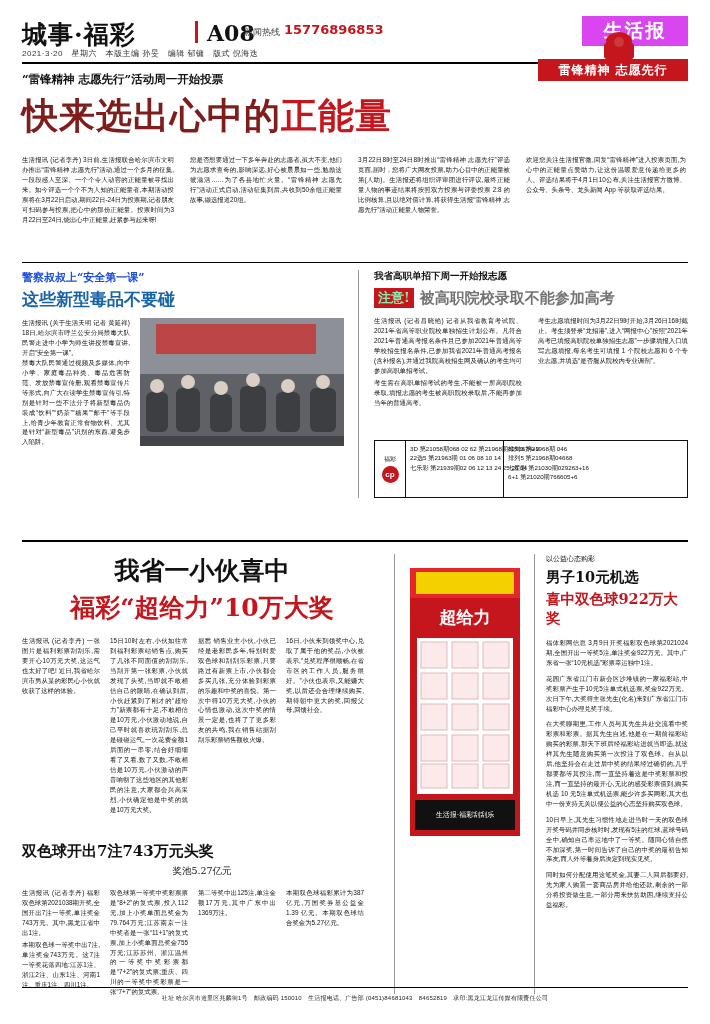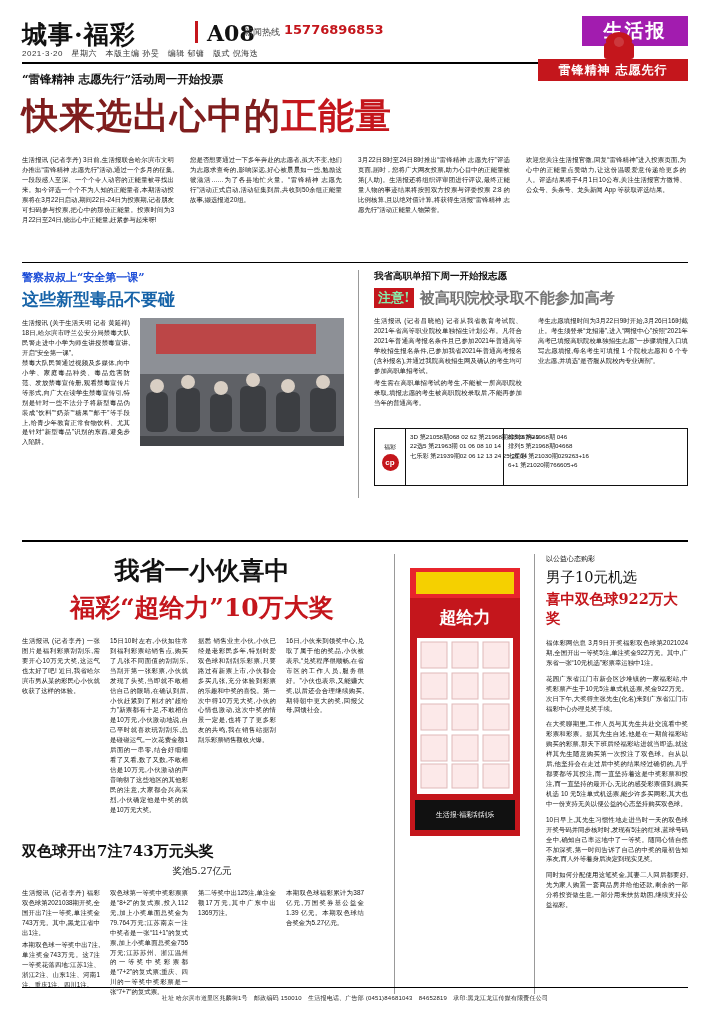--- a/index.html
+++ b/index.html
@@ -7,21 +7,21 @@
   .page{width:710px;height:1024px;background:#ffffff;position:relative;overflow:hidden;}
   .inner{position:absolute;left:22px;top:16px;width:666px;height:992px;}
 
   
   .masthead{position:relative;height:46px;border-bottom:2px solid #000;}
   .mh-title{position:absolute;left:0;top:2px;font-size:25px;font-weight:bold;letter-spacing:1px;color:#111;font-family:"DejaVu Serif","Liberation Serif",serif;}
   .mh-page{position:absolute;left:185px;top:4px;font-size:22px;font-weight:bold;color:#111;font-family:"DejaVu Serif",serif;}
   .mh-bar{position:absolute;left:173px;top:5px;width:3px;height:22px;background:#c4161c;}
   .mh-hot{position:absolute;left:222px;top:10px;font-size:9px;color:#444;}
   .mh-phone{position:absolute;left:262px;top:6px;font-size:13px;font-weight:bold;color:#c4161c;font-family:"DejaVu Sans",sans-serif;}
-  .mh-logo{position:absolute;right:0;top:0px;width:106px;height:30px;background:#a21caf;color:#fff;font-size:19px;font-weight:bold;
+  .mh-logo{position:absolute;right:0;top:0px;width:106px;height:30px;background:#d946ef;color:#fff;font-size:19px;font-weight:bold;
            display:flex;align-items:center;justify-content:center;letter-spacing:2px;font-family:"DejaVu Serif",serif;}
   .mh-sub{position:absolute;left:0;top:32px;font-size:8px;color:#333;letter-spacing:.5px;}
   .hr1{height:1px;width:100%;background:#000;}
   .hr2{height:2px;width:100%;background:#000;}
   .col-txt{font-size:6.4px;line-height:1.55;color:#111;text-align:justify;}
   .sec{position:absolute;}
 
   
   .kicker{font-size:11.5px;font-weight:bold;color:#111;font-family:"DejaVu Serif",serif;}
   .bigtitle{font-size:36px;font-weight:bold;color:#c4161c;font-family:"DejaVu Serif",serif;letter-spacing:1px;line-height:1;}
@@ -49,21 +49,21 @@
   .lot-row{font-size:6.2px;line-height:1.5;color:#111;white-space:nowrap;}
   .cpimg{width:17px;height:17px;border-radius:50%;background:#c4161c;color:#fff;font-size:8px;font-weight:bold;display:flex;align-items:center;justify-content:center;}
   .cplabel{font-size:6px;color:#111;}
 
   
   .bt-title1{font-size:25px;font-weight:bold;color:#111;font-family:"DejaVu Serif",serif;}
   .bt-title2{font-size:25px;font-weight:bold;color:#c4161c;font-family:"DejaVu Serif",serif;}
   .bt-sub1{font-size:15px;font-weight:bold;color:#111;font-family:"DejaVu Serif",serif;}
   .bt-sub2{font-size:9.5px;color:#111;font-family:"DejaVu Serif",serif;}
   .r-title1{font-size:7px;color:#111;}
-  .r-title2{font-size:14.5px;font-weight:normal;color:#111;font-family:"DejaVu Serif",serif;}
+  .r-title2{font-size:14.5px;font-weight:bold;color:#111;font-family:"DejaVu Serif",serif;}
   .r-title3{font-size:14.5px;font-weight:bold;color:#c4161c;font-family:"DejaVu Serif",serif;}
 
   .ticket{position:relative;background:#c4161c;overflow:hidden;}
   .ticket .tk-head{position:absolute;left:0;right:0;top:0;height:30px;background:#e8252c;}
   .ticket .tk-y{position:absolute;left:6px;top:4px;right:6px;height:22px;background:#f5d000;}
   .ticket .tk-grid{position:absolute;left:7px;right:7px;top:70px;bottom:42px;background:#fff;}
   .tk-foot{position:absolute;left:5px;right:5px;bottom:6px;height:30px;background:#111;color:#fff;font-size:7px;display:flex;align-items:center;justify-content:center;}
 
   .footer{position:absolute;left:0;right:0;bottom:0;height:20px;border-top:1px solid #000;font-size:6px;color:#222;display:flex;align-items:center;justify-content:center;letter-spacing:.2px;}
   .vline{position:absolute;width:1px;background:#999;}
@@ -155,21 +155,21 @@
       <span class="warn">注意!</span>
       <span class="midhead-r2">被高职院校录取不能参加高考</span>
     </div>
 
     <div style="position:relative;margin-top:8px;height:112px;">
       <div class="col-txt" style="position:absolute;left:0;top:0;width:148px;">生活报讯 (记者吕晓艳) 记者从我省教育考试院、2021年省高等职业院校单独招生计划公布。凡符合2021年普通高考报名条件且已参加2021年普通高等学校招生报名条件,已参加我省2021年普通高考报名(含补报名),并通过我院高校招生网及确认的考生均可参加高职单招考试。</div>
       <div class="col-txt" style="position:absolute;left:0;top:62px;width:148px;">考生需在高职单招考试的考生,不能被一所高职院校录取,填报志愿的考生被高职院校录取后,不能再参加当年的普通高考。</div>
       <div class="col-txt" style="position:absolute;left:164px;top:0;width:150px;">考生志愿填报时间为3月22日9时开始,3月26日16时截止。考生须登录“龙招港”,进入“网报中心”按照“2021年高考已填报高职院校单独招生志愿”一步骤填报入口填写志愿填报,每名考生可填报 1 个院校志愿和 6 个专业志愿,并填选“是否服从院校内专业调剂”。</div>
     </div>
 
-    <div class="lotbox" style="height:56px;margin-top:0;">
+    <div class="lotbox" style="height:56px;margin-top:12px;">
       <div class="lot-left">
         <div class="cplabel">福彩</div>
         <div class="cpimg">cp</div>
       </div>
       <div class="lot-mid">
         <div class="lot-row">3D 第21058期068 02 62 第21968期8253674+9</div>
         <div class="lot-row">22选5 第21963期  01 06 08 10 14</div>
         <div class="lot-row">七乐彩 第21939期02 06 12 13 24 25 26 04</div>
       </div>
       <div class="lot-right">

